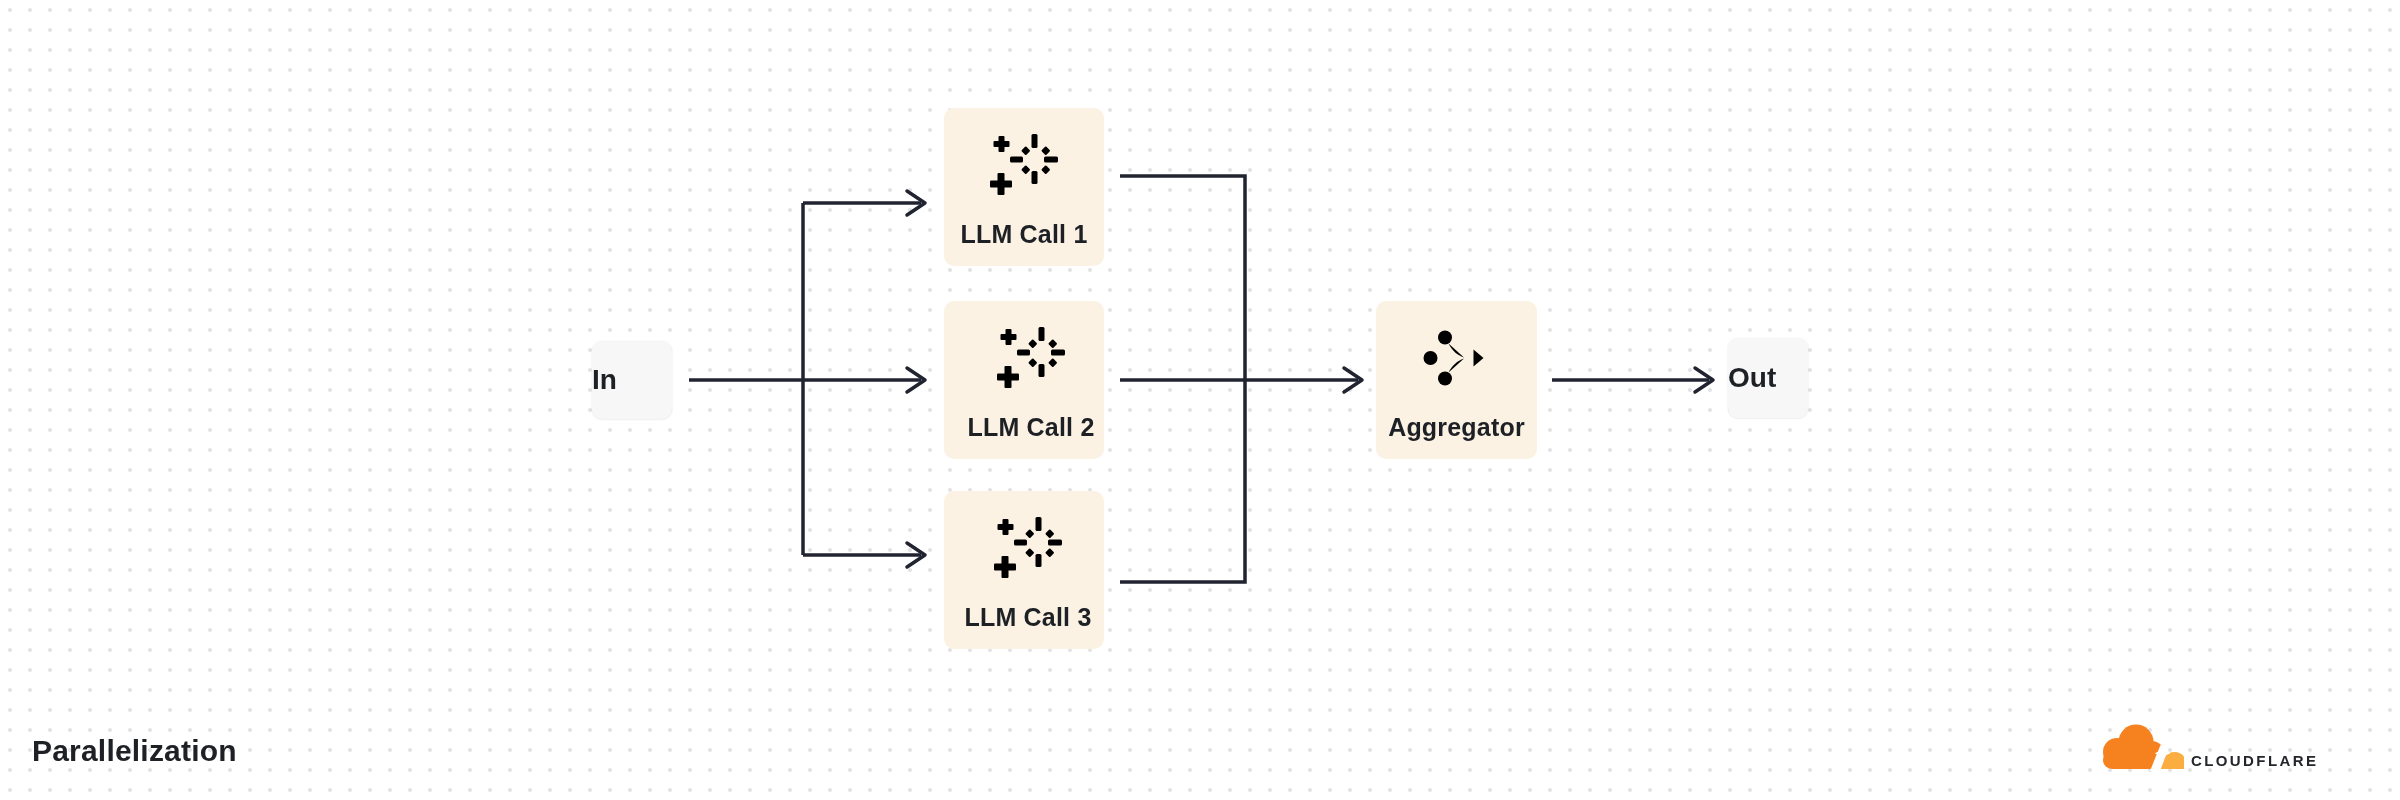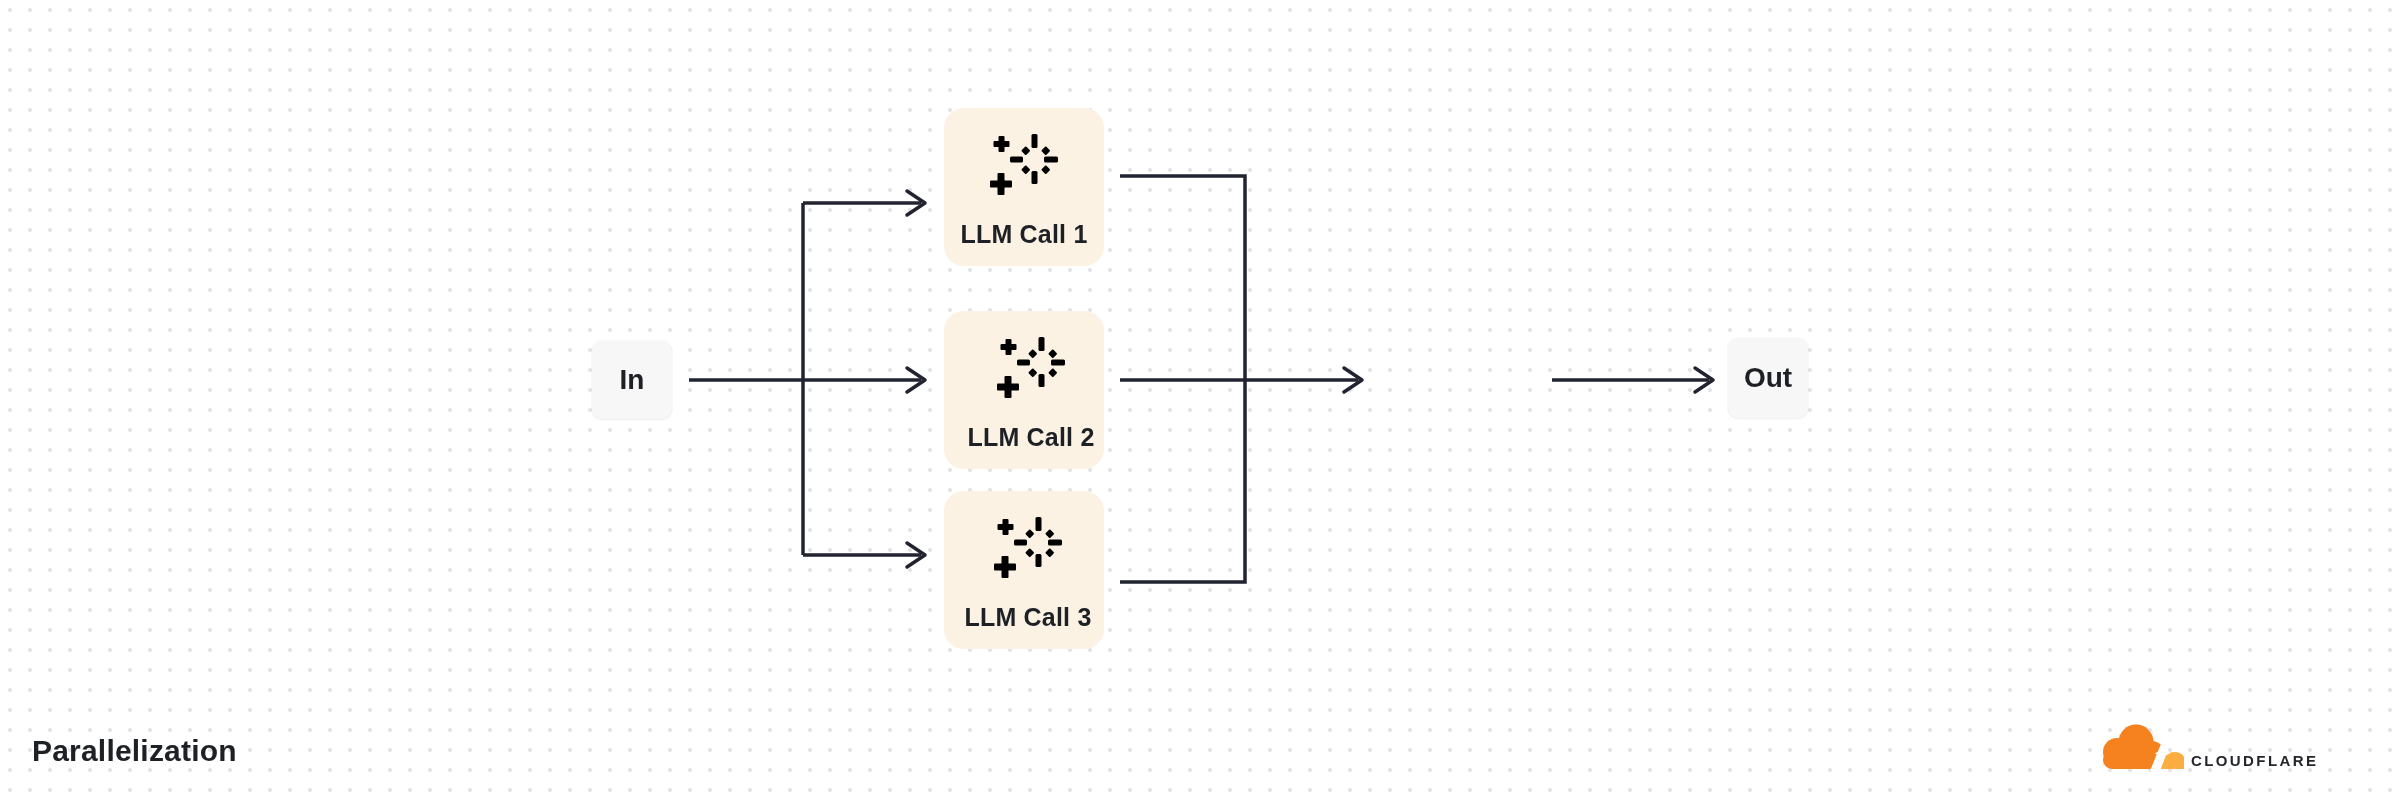--- a/index.html
+++ b/index.html
@@ -21,26 +21,26 @@
     background-size:20px 20px;
     font-family:"Liberation Sans", sans-serif;
     overflow:hidden;
   }
   .edges{position:absolute;left:0;top:0;width:2400px;height:800px;}
   .edges path{stroke:var(--line);stroke-width:3.5;fill:none;}
   .edges path.head{stroke-linecap:round;stroke-linejoin:round;}
   .node{position:absolute;box-sizing:border-box;}
   .node--gray{
     width:80px;background:var(--gray);border-radius:10px;
-    display:flex;align-items:center;justify-content:center;
+    display:flex;align-items:center;justify-content:flex-start;
     font-weight:bold;font-size:28px;color:var(--ink);
     box-shadow:0 1px 2px rgba(16,24,40,.05), 0 0 0 1px rgba(16,24,40,.025);
   }
   .node--cream{
-    width:160px;height:158px;background:var(--cream);border-radius:20px;
+    width:160px;height:158px;background:var(--cream);border-radius:10px;
     display:flex;flex-direction:column;align-items:center;
     padding-top:26px;
   }
   .node__label{
     margin-top:26px;font-weight:bold;font-size:25px;line-height:1;
     color:var(--ink);letter-spacing:.2px;white-space:nowrap;
   }
   .icon-sparkle{width:68px;height:62px;display:block;}
   .icon-merge{width:70px;height:62px;display:block;}
   .page-title{
@@ -109,34 +109,40 @@
     <span>In</span>
   </div>
 
   <div class="node node--cream" style="left:944px;top:108px;">
     <svg class="icon-sparkle">
         <use href="#sym-sparkle"></use>
       </svg>
     <span class="node__label">LLM Call 1</span>
   </div>
 
-  <div class="node node--cream" style="left:944px;top:311px;padding-left:14px;">
+  <div class="node node--cream" style="left:944px;top:301px;padding-left:14px;">
     <svg class="icon-sparkle">
         <use href="#sym-sparkle"></use>
       </svg>
     <span class="node__label">LLM Call 2</span>
   </div>
 
   <div class="node node--cream" style="left:944px;top:491px;padding-left:8px;">
     <svg class="icon-sparkle">
         <use href="#sym-sparkle"></use>
       </svg>
     <span class="node__label">LLM Call 3</span>
   </div>
 
+  <div class="node node--cream" style="left:1376px;top:301px;width:161px;">
+    <svg class="icon-merge">
+        <use href="#sym-merge"></use>
+      </svg>
+    <span class="node__label">Aggregator</span>
+  </div>
 
   <div class="node node--gray" style="left:1728px;top:338px;height:80px;">
     <span>Out</span>
   </div>
 
   <div class="page-title">Parallelization</div>
 
   <div class="cf-logo">
     <svg width="92" height="50" viewBox="0 0 92 50">
       <g fill="#F6821F">

